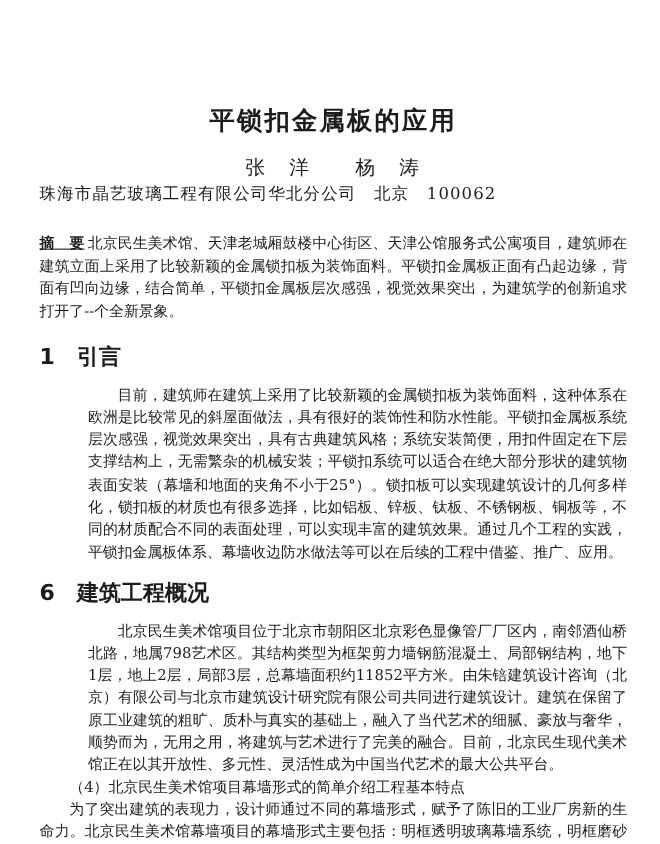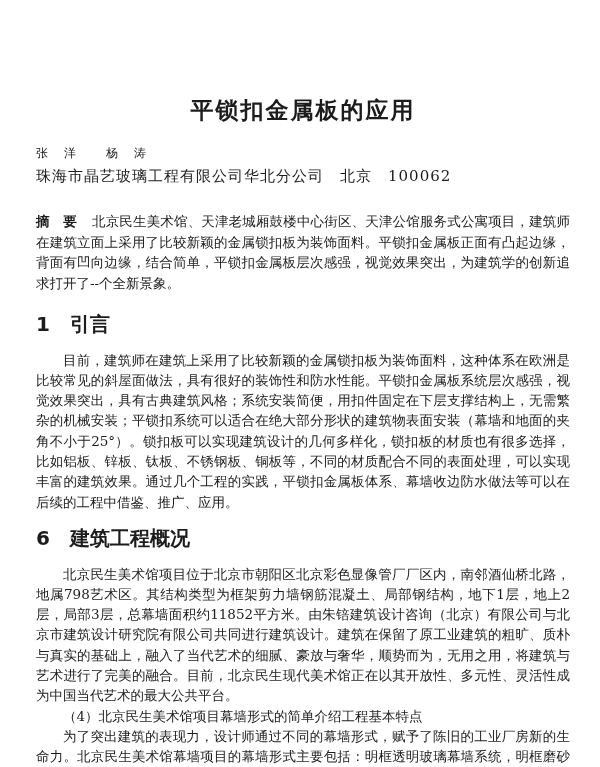--- a/index.html
+++ b/index.html
@@ -23,42 +23,43 @@
     margin-top: 97px;
     text-align: center;
     font-family: "DejaVu Sans", "Liberation Sans", sans-serif;
     font-size: 23px;
     font-weight: bold;
     letter-spacing: 2px;
     line-height: 26px;
   }
   .doc-authors {
     margin-top: 21px;
-    text-align: left;
-    font-size: 12px;
+    text-align: center;
+    font-size: 18px;
     letter-spacing: 2px;
     line-height: 18px;
   }
   .doc-affiliation {
     margin-top: 5px;
     font-size: 15px;
     letter-spacing: 1px;
     line-height: 19px;
   }
   .abstract-block {
     margin-top: 25px;
     font-size: 13.5px;
     line-height: 20.5px;
     text-align: justify;
   }
   .abstract-block .lbl,
   .keywords-block .lbl {
     font-family: "DejaVu Sans", "Liberation Sans", sans-serif;
     font-weight: bold;
-    margin-right: 15px;
+    margin-right: 3px;
+    text-decoration: underline;
   }
   .keywords-block {
     font-size: 13.5px;
     line-height: 20.5px;
     text-align: justify;
   }
   .section-heading {
     font-family: "DejaVu Sans", "Liberation Sans", sans-serif;
     font-size: 20px;
     font-weight: bold;
@@ -72,20 +73,21 @@
   }
   .body-para {
     margin: 0;
     font-size: 13.5px;
     line-height: 20.3px;
     text-align: justify;
     text-indent: 2em;
   }
   .para-gap {
     margin-top: 9px;
+    margin-left: 44px;
   }
 </style>
 </head>
 <body>
 
 <div class="page">
   <div class="content">
 
     <h1 class="doc-title">平锁扣金属板的应用</h1>
 

